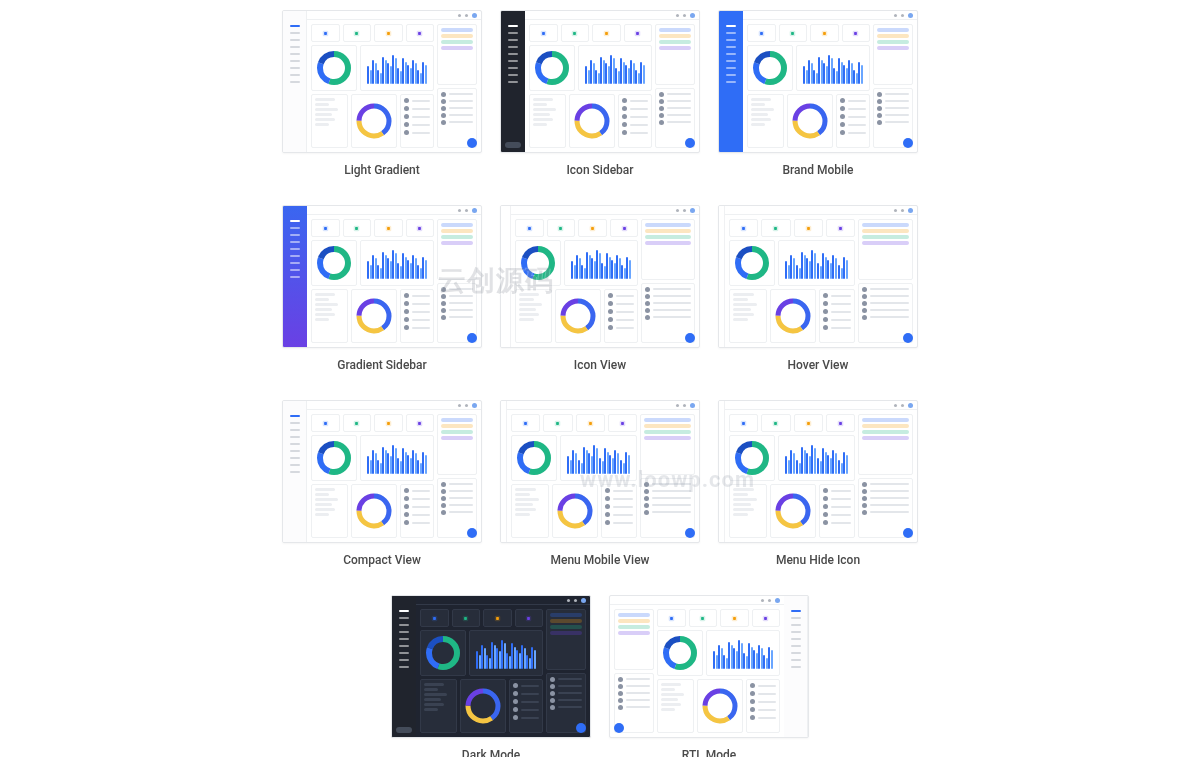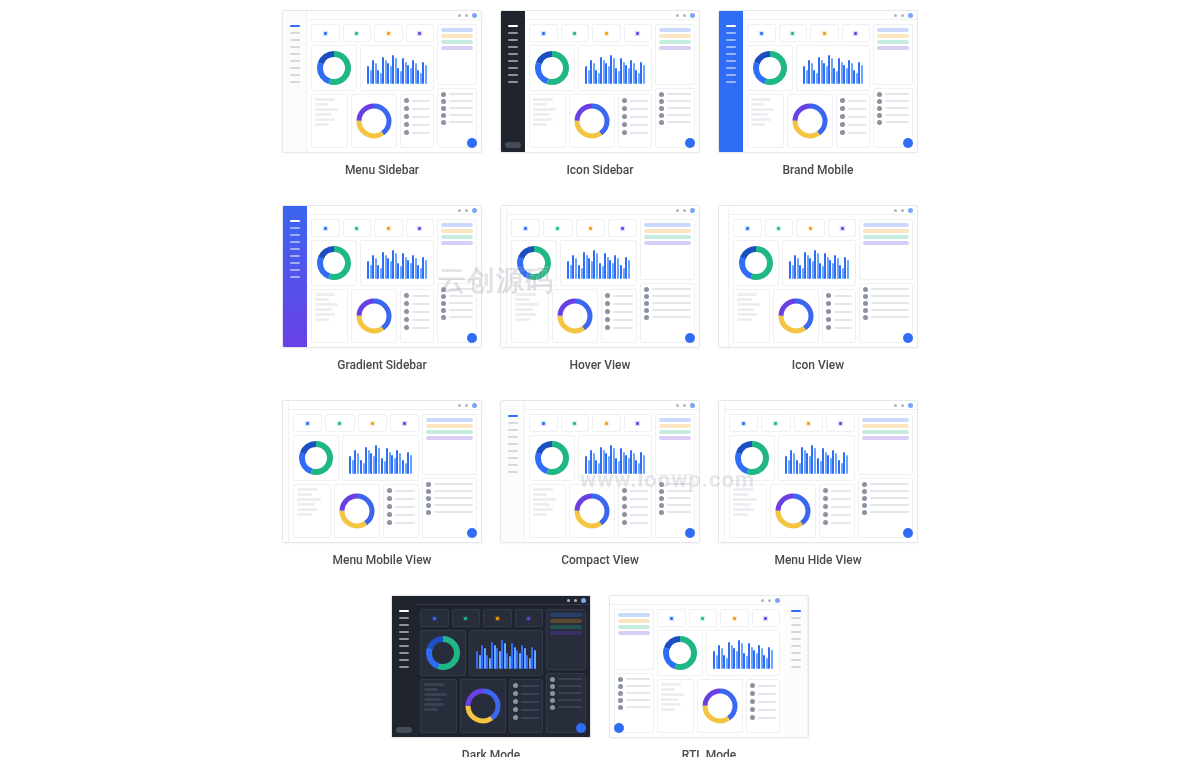--- a/index.html
+++ b/index.html
@@ -249,21 +249,21 @@
                   <div class="per">
                     <span class="pa"></span>
                     <span class="pt"></span>
                   </div>
           </div>
         </div>
       </div>
       <div class="fab"></div>
     </div>
   </div>
-        <div class="label">Menu Sidebar</div>
+        <div class="label">Light Gradient</div>
       </div>
       <div class="cell">
 
   <div class="thumb  ">
     <div class="sb sb-dark">
             <div class="sb-dots">
               <span class="sb-dot active"></span>
               <span class="sb-dot"></span>
               <span class="sb-dot"></span>
               <span class="sb-dot"></span>
@@ -818,21 +818,21 @@
         </div>
       </div>
       <div class="fab"></div>
     </div>
   </div>
         <div class="label">Gradient Sidebar</div>
       </div>
       <div class="cell">
 
   <div class="thumb  ">
-    <div class="sb sb-none"></div>
+    <div class="sb sb-icon"></div>
     <div class="ct">
       <div class="ct-top">
         <span class="i"></span>
         <span class="i"></span>
         <span class="av"></span>
       </div>
       <div class="ct-body">
         <div class="col-l">
           <div class="stats">
             <div class="stat">
@@ -988,199 +988,22 @@
                   <div class="per">
                     <span class="pa"></span>
                     <span class="pt"></span>
                   </div>
           </div>
         </div>
       </div>
       <div class="fab"></div>
     </div>
   </div>
-        <div class="label">Hover View</div>
-      </div>
-      <div class="cell">
-
-  <div class="thumb  ">
-    <div class="sb sb-icon"></div>
-    <div class="ct">
-      <div class="ct-top">
-        <span class="i"></span>
-        <span class="i"></span>
-        <span class="av"></span>
-      </div>
-      <div class="ct-body">
-        <div class="col-l">
-          <div class="stats">
-            <div class="stat">
-                    <svg viewBox="0 0 10 10">
-                      <rect x="1" y="1" width="8" height="8" rx="2" fill="#2f6df6" opacity="0.18"></rect>
-                      <rect x="3" y="3" width="4" height="4" rx="1" fill="#2f6df6"></rect>
-                    </svg>
-                  </div>
-                  <div class="stat">
-                    <svg viewBox="0 0 10 10">
-                      <rect x="1" y="1" width="8" height="8" rx="2" fill="#1fb785" opacity="0.18"></rect>
-                      <rect x="3" y="3" width="4" height="4" rx="1" fill="#1fb785"></rect>
-                    </svg>
-                  </div>
-                  <div class="stat">
-                    <svg viewBox="0 0 10 10">
-                      <rect x="1" y="1" width="8" height="8" rx="2" fill="#f59e0b" opacity="0.18"></rect>
-                      <rect x="3" y="3" width="4" height="4" rx="1" fill="#f59e0b"></rect>
-                    </svg>
-                  </div>
-                  <div class="stat">
-                    <svg viewBox="0 0 10 10">
-                      <rect x="1" y="1" width="8" height="8" rx="2" fill="#6a40e4" opacity="0.18"></rect>
-                      <rect x="3" y="3" width="4" height="4" rx="1" fill="#6a40e4"></rect>
-                    </svg>
-                  </div>
-          </div>
-          <div class="chart-row">
-            <div class="card donut-card">
-                    <svg width="44" height="44" viewBox="0 0 44 44">
-                      <circle r="14" cx="22" cy="22" fill="none" stroke="#eef0f2" stroke-width="6"></circle>
-                      <circle r="14" cx="22" cy="22" fill="none" stroke="#1fb785" stroke-width="6" stroke-dasharray="48.38052686528282 39.58406743523139" stroke-dashoffset="0" transform="rotate(-90 22 22)"></circle>
-                      <circle r="14" cx="22" cy="22" fill="none" stroke="#2f6df6" stroke-width="6" stroke-dasharray="21.991148575128552 65.97344572538566" stroke-dashoffset="-48.38052686528282" transform="rotate(-90 22 22)"></circle>
-                      <circle r="14" cx="22" cy="22" fill="none" stroke="#1b4fc2" stroke-width="6" stroke-dasharray="17.59291886010284 70.37167544041137" stroke-dashoffset="-70.37167544041137" transform="rotate(-90 22 22)"></circle>
-                    </svg>
-                  </div>
-            <div class="card bars-card">
-                    <div style="display:flex;gap:1px;align-items:flex-end;height:100%">
-      <div class="bar" style="height:55.00000000000001%;background:#2f6df6"></div>
-      <div class="bar" style="height:45%;background:#6aa6ff"></div>
-    </div>
-                    <div style="display:flex;gap:1px;align-items:flex-end;height:100%">
-      <div class="bar" style="height:75%;background:#2f6df6"></div>
-      <div class="bar" style="height:65%;background:#6aa6ff"></div>
-    </div>
-                    <div style="display:flex;gap:1px;align-items:flex-end;height:100%">
-      <div class="bar" style="height:45%;background:#2f6df6"></div>
-      <div class="bar" style="height:35%;background:#6aa6ff"></div>
-    </div>
-                    <div style="display:flex;gap:1px;align-items:flex-end;height:100%">
-      <div class="bar" style="height:85%;background:#2f6df6"></div>
-      <div class="bar" style="height:75%;background:#6aa6ff"></div>
-    </div>
-                    <div style="display:flex;gap:1px;align-items:flex-end;height:100%">
-      <div class="bar" style="height:65%;background:#2f6df6"></div>
-      <div class="bar" style="height:55.00000000000001%;background:#6aa6ff"></div>
-    </div>
-                    <div style="display:flex;gap:1px;align-items:flex-end;height:100%">
-      <div class="bar" style="height:90%;background:#2f6df6"></div>
-      <div class="bar" style="height:80%;background:#6aa6ff"></div>
-    </div>
-                    <div style="display:flex;gap:1px;align-items:flex-end;height:100%">
-      <div class="bar" style="height:50%;background:#2f6df6"></div>
-      <div class="bar" style="height:40%;background:#6aa6ff"></div>
-    </div>
-                    <div style="display:flex;gap:1px;align-items:flex-end;height:100%">
-      <div class="bar" style="height:80%;background:#2f6df6"></div>
-      <div class="bar" style="height:70%;background:#6aa6ff"></div>
-    </div>
-                    <div style="display:flex;gap:1px;align-items:flex-end;height:100%">
-      <div class="bar" style="height:60%;background:#2f6df6"></div>
-      <div class="bar" style="height:50%;background:#6aa6ff"></div>
-    </div>
-                    <div style="display:flex;gap:1px;align-items:flex-end;height:100%">
-      <div class="bar" style="height:75%;background:#2f6df6"></div>
-      <div class="bar" style="height:65%;background:#6aa6ff"></div>
-    </div>
-                    <div style="display:flex;gap:1px;align-items:flex-end;height:100%">
-      <div class="bar" style="height:45%;background:#2f6df6"></div>
-      <div class="bar" style="height:35%;background:#6aa6ff"></div>
-    </div>
-                    <div style="display:flex;gap:1px;align-items:flex-end;height:100%">
-      <div class="bar" style="height:70%;background:#2f6df6"></div>
-      <div class="bar" style="height:60%;background:#6aa6ff"></div>
-    </div>
-                  </div>
-          </div>
-          <div class="bot-row">
-            <div class="card cardA">
-              <div class="mini-line w70"></div>
-                    <div class="mini-line w50"></div>
-              <div class="mini-line w80"></div>
-                    <div class="mini-line w60"></div>
-              <div class="mini-line w70"></div>
-                    <div class="mini-line w50"></div>
-            </div>
-            <div class="card cardB">
-                    <svg width="44" height="44" viewBox="0 0 44 44">
-                      <circle r="15" cx="22" cy="22" fill="none" stroke="#eef0f2" stroke-width="5"></circle>
-                      <circle r="15" cx="22" cy="22" fill="none" stroke="#3a66f0" stroke-width="5" stroke-dasharray="37.69911184307752 56.54866776461627" stroke-dashoffset="0" transform="rotate(-90 22 22)"></circle>
-                      <circle r="15" cx="22" cy="22" fill="none" stroke="#f5c542" stroke-width="5" stroke-dasharray="32.98672286269282 61.261056745000964" stroke-dashoffset="-37.69911184307752" transform="rotate(-90 22 22)"></circle>
-                      <circle r="15" cx="22" cy="22" fill="none" stroke="#6a40e4" stroke-width="5" stroke-dasharray="23.561944901923447 70.68583470577033" stroke-dashoffset="-70.68583470577033" transform="rotate(-90 22 22)"></circle>
-                    </svg>
-                  </div>
-            <div class="card pers">
-              <div class="per">
-                      <span class="pa"></span>
-                      <span class="pt"></span>
-                    </div>
-                    <div class="per">
-                      <span class="pa"></span>
-                      <span class="pt"></span>
-                    </div>
-                    <div class="per">
-                      <span class="pa"></span>
-                      <span class="pt"></span>
-                    </div>
-                    <div class="per">
-                      <span class="pa"></span>
-                      <span class="pt"></span>
-                    </div>
-                    <div class="per">
-                      <span class="pa"></span>
-                      <span class="pt"></span>
-                    </div>
-            </div>
-          </div>
-        </div>
-        <div class="col-r">
-          <div class="card side-card">
-            <div class="sc-strip" style="background:#2f6df6;opacity:.25;border-left:3px solid #2f6df6"></div>
-                  <div class="sc-strip" style="background:#f59e0b;opacity:.25;border-left:3px solid #f59e0b"></div>
-                  <div class="sc-strip" style="background:#1fb785;opacity:.25;border-left:3px solid #1fb785"></div>
-                  <div class="sc-strip" style="background:#6a40e4;opacity:.25;border-left:3px solid #6a40e4"></div>
-          </div>
-          <div class="card side-card">
-            <div class="per">
-                    <span class="pa"></span>
-                    <span class="pt"></span>
-                  </div>
-                  <div class="per">
-                    <span class="pa"></span>
-                    <span class="pt"></span>
-                  </div>
-                  <div class="per">
-                    <span class="pa"></span>
-                    <span class="pt"></span>
-                  </div>
-                  <div class="per">
-                    <span class="pa"></span>
-                    <span class="pt"></span>
-                  </div>
-                  <div class="per">
-                    <span class="pa"></span>
-                    <span class="pt"></span>
-                  </div>
-          </div>
-        </div>
-      </div>
-      <div class="fab"></div>
-    </div>
-  </div>
         <div class="label">Icon View</div>
       </div>
-    </div>
-    <div class="row">
       <div class="cell">
 
   <div class="thumb  ">
     <div class="sb sb-none"></div>
     <div class="ct">
       <div class="ct-top">
         <span class="i"></span>
         <span class="i"></span>
         <span class="av"></span>
       </div>
@@ -1340,22 +1163,24 @@
                   <div class="per">
                     <span class="pa"></span>
                     <span class="pt"></span>
                   </div>
           </div>
         </div>
       </div>
       <div class="fab"></div>
     </div>
   </div>
-        <div class="label">Menu Mobile View</div>
-      </div>
+        <div class="label">Hover View</div>
+      </div>
+    </div>
+    <div class="row">
       <div class="cell">
 
   <div class="thumb  ">
     <div class="sb sb-light">
             <div class="sb-dots">
               <span class="sb-dot active"></span>
               <span class="sb-dot"></span>
               <span class="sb-dot"></span>
               <span class="sb-dot"></span>
               <span class="sb-dot"></span>
@@ -1702,21 +1527,196 @@
                   <div class="per">
                     <span class="pa"></span>
                     <span class="pt"></span>
                   </div>
           </div>
         </div>
       </div>
       <div class="fab"></div>
     </div>
   </div>
-        <div class="label">Menu Hide View</div>
+        <div class="label">Menu Mobile View</div>
+      </div>
+      <div class="cell">
+
+  <div class="thumb  ">
+    <div class="sb sb-none"></div>
+    <div class="ct">
+      <div class="ct-top">
+        <span class="i"></span>
+        <span class="i"></span>
+        <span class="av"></span>
+      </div>
+      <div class="ct-body">
+        <div class="col-l">
+          <div class="stats">
+            <div class="stat">
+                    <svg viewBox="0 0 10 10">
+                      <rect x="1" y="1" width="8" height="8" rx="2" fill="#2f6df6" opacity="0.18"></rect>
+                      <rect x="3" y="3" width="4" height="4" rx="1" fill="#2f6df6"></rect>
+                    </svg>
+                  </div>
+                  <div class="stat">
+                    <svg viewBox="0 0 10 10">
+                      <rect x="1" y="1" width="8" height="8" rx="2" fill="#1fb785" opacity="0.18"></rect>
+                      <rect x="3" y="3" width="4" height="4" rx="1" fill="#1fb785"></rect>
+                    </svg>
+                  </div>
+                  <div class="stat">
+                    <svg viewBox="0 0 10 10">
+                      <rect x="1" y="1" width="8" height="8" rx="2" fill="#f59e0b" opacity="0.18"></rect>
+                      <rect x="3" y="3" width="4" height="4" rx="1" fill="#f59e0b"></rect>
+                    </svg>
+                  </div>
+                  <div class="stat">
+                    <svg viewBox="0 0 10 10">
+                      <rect x="1" y="1" width="8" height="8" rx="2" fill="#6a40e4" opacity="0.18"></rect>
+                      <rect x="3" y="3" width="4" height="4" rx="1" fill="#6a40e4"></rect>
+                    </svg>
+                  </div>
+          </div>
+          <div class="chart-row">
+            <div class="card donut-card">
+                    <svg width="44" height="44" viewBox="0 0 44 44">
+                      <circle r="14" cx="22" cy="22" fill="none" stroke="#eef0f2" stroke-width="6"></circle>
+                      <circle r="14" cx="22" cy="22" fill="none" stroke="#1fb785" stroke-width="6" stroke-dasharray="48.38052686528282 39.58406743523139" stroke-dashoffset="0" transform="rotate(-90 22 22)"></circle>
+                      <circle r="14" cx="22" cy="22" fill="none" stroke="#2f6df6" stroke-width="6" stroke-dasharray="21.991148575128552 65.97344572538566" stroke-dashoffset="-48.38052686528282" transform="rotate(-90 22 22)"></circle>
+                      <circle r="14" cx="22" cy="22" fill="none" stroke="#1b4fc2" stroke-width="6" stroke-dasharray="17.59291886010284 70.37167544041137" stroke-dashoffset="-70.37167544041137" transform="rotate(-90 22 22)"></circle>
+                    </svg>
+                  </div>
+            <div class="card bars-card">
+                    <div style="display:flex;gap:1px;align-items:flex-end;height:100%">
+      <div class="bar" style="height:55.00000000000001%;background:#2f6df6"></div>
+      <div class="bar" style="height:45%;background:#6aa6ff"></div>
+    </div>
+                    <div style="display:flex;gap:1px;align-items:flex-end;height:100%">
+      <div class="bar" style="height:75%;background:#2f6df6"></div>
+      <div class="bar" style="height:65%;background:#6aa6ff"></div>
+    </div>
+                    <div style="display:flex;gap:1px;align-items:flex-end;height:100%">
+      <div class="bar" style="height:45%;background:#2f6df6"></div>
+      <div class="bar" style="height:35%;background:#6aa6ff"></div>
+    </div>
+                    <div style="display:flex;gap:1px;align-items:flex-end;height:100%">
+      <div class="bar" style="height:85%;background:#2f6df6"></div>
+      <div class="bar" style="height:75%;background:#6aa6ff"></div>
+    </div>
+                    <div style="display:flex;gap:1px;align-items:flex-end;height:100%">
+      <div class="bar" style="height:65%;background:#2f6df6"></div>
+      <div class="bar" style="height:55.00000000000001%;background:#6aa6ff"></div>
+    </div>
+                    <div style="display:flex;gap:1px;align-items:flex-end;height:100%">
+      <div class="bar" style="height:90%;background:#2f6df6"></div>
+      <div class="bar" style="height:80%;background:#6aa6ff"></div>
+    </div>
+                    <div style="display:flex;gap:1px;align-items:flex-end;height:100%">
+      <div class="bar" style="height:50%;background:#2f6df6"></div>
+      <div class="bar" style="height:40%;background:#6aa6ff"></div>
+    </div>
+                    <div style="display:flex;gap:1px;align-items:flex-end;height:100%">
+      <div class="bar" style="height:80%;background:#2f6df6"></div>
+      <div class="bar" style="height:70%;background:#6aa6ff"></div>
+    </div>
+                    <div style="display:flex;gap:1px;align-items:flex-end;height:100%">
+      <div class="bar" style="height:60%;background:#2f6df6"></div>
+      <div class="bar" style="height:50%;background:#6aa6ff"></div>
+    </div>
+                    <div style="display:flex;gap:1px;align-items:flex-end;height:100%">
+      <div class="bar" style="height:75%;background:#2f6df6"></div>
+      <div class="bar" style="height:65%;background:#6aa6ff"></div>
+    </div>
+                    <div style="display:flex;gap:1px;align-items:flex-end;height:100%">
+      <div class="bar" style="height:45%;background:#2f6df6"></div>
+      <div class="bar" style="height:35%;background:#6aa6ff"></div>
+    </div>
+                    <div style="display:flex;gap:1px;align-items:flex-end;height:100%">
+      <div class="bar" style="height:70%;background:#2f6df6"></div>
+      <div class="bar" style="height:60%;background:#6aa6ff"></div>
+    </div>
+                  </div>
+          </div>
+          <div class="bot-row">
+            <div class="card cardA">
+              <div class="mini-line w70"></div>
+                    <div class="mini-line w50"></div>
+              <div class="mini-line w80"></div>
+                    <div class="mini-line w60"></div>
+              <div class="mini-line w70"></div>
+                    <div class="mini-line w50"></div>
+            </div>
+            <div class="card cardB">
+                    <svg width="44" height="44" viewBox="0 0 44 44">
+                      <circle r="15" cx="22" cy="22" fill="none" stroke="#eef0f2" stroke-width="5"></circle>
+                      <circle r="15" cx="22" cy="22" fill="none" stroke="#3a66f0" stroke-width="5" stroke-dasharray="37.69911184307752 56.54866776461627" stroke-dashoffset="0" transform="rotate(-90 22 22)"></circle>
+                      <circle r="15" cx="22" cy="22" fill="none" stroke="#f5c542" stroke-width="5" stroke-dasharray="32.98672286269282 61.261056745000964" stroke-dashoffset="-37.69911184307752" transform="rotate(-90 22 22)"></circle>
+                      <circle r="15" cx="22" cy="22" fill="none" stroke="#6a40e4" stroke-width="5" stroke-dasharray="23.561944901923447 70.68583470577033" stroke-dashoffset="-70.68583470577033" transform="rotate(-90 22 22)"></circle>
+                    </svg>
+                  </div>
+            <div class="card pers">
+              <div class="per">
+                      <span class="pa"></span>
+                      <span class="pt"></span>
+                    </div>
+                    <div class="per">
+                      <span class="pa"></span>
+                      <span class="pt"></span>
+                    </div>
+                    <div class="per">
+                      <span class="pa"></span>
+                      <span class="pt"></span>
+                    </div>
+                    <div class="per">
+                      <span class="pa"></span>
+                      <span class="pt"></span>
+                    </div>
+                    <div class="per">
+                      <span class="pa"></span>
+                      <span class="pt"></span>
+                    </div>
+            </div>
+          </div>
+        </div>
+        <div class="col-r">
+          <div class="card side-card">
+            <div class="sc-strip" style="background:#2f6df6;opacity:.25;border-left:3px solid #2f6df6"></div>
+                  <div class="sc-strip" style="background:#f59e0b;opacity:.25;border-left:3px solid #f59e0b"></div>
+                  <div class="sc-strip" style="background:#1fb785;opacity:.25;border-left:3px solid #1fb785"></div>
+                  <div class="sc-strip" style="background:#6a40e4;opacity:.25;border-left:3px solid #6a40e4"></div>
+          </div>
+          <div class="card side-card">
+            <div class="per">
+                    <span class="pa"></span>
+                    <span class="pt"></span>
+                  </div>
+                  <div class="per">
+                    <span class="pa"></span>
+                    <span class="pt"></span>
+                  </div>
+                  <div class="per">
+                    <span class="pa"></span>
+                    <span class="pt"></span>
+                  </div>
+                  <div class="per">
+                    <span class="pa"></span>
+                    <span class="pt"></span>
+                  </div>
+                  <div class="per">
+                    <span class="pa"></span>
+                    <span class="pt"></span>
+                  </div>
+          </div>
+        </div>
+      </div>
+      <div class="fab"></div>
+    </div>
+  </div>
+        <div class="label">Menu Hide Icon</div>
       </div>
     </div>
     <div class="row">
       <div class="cell">
 
   <div class="thumb dark-mode ">
     <div class="sb sb-dark">
             <div class="sb-dots">
               <span class="sb-dot active"></span>
               <span class="sb-dot"></span>

